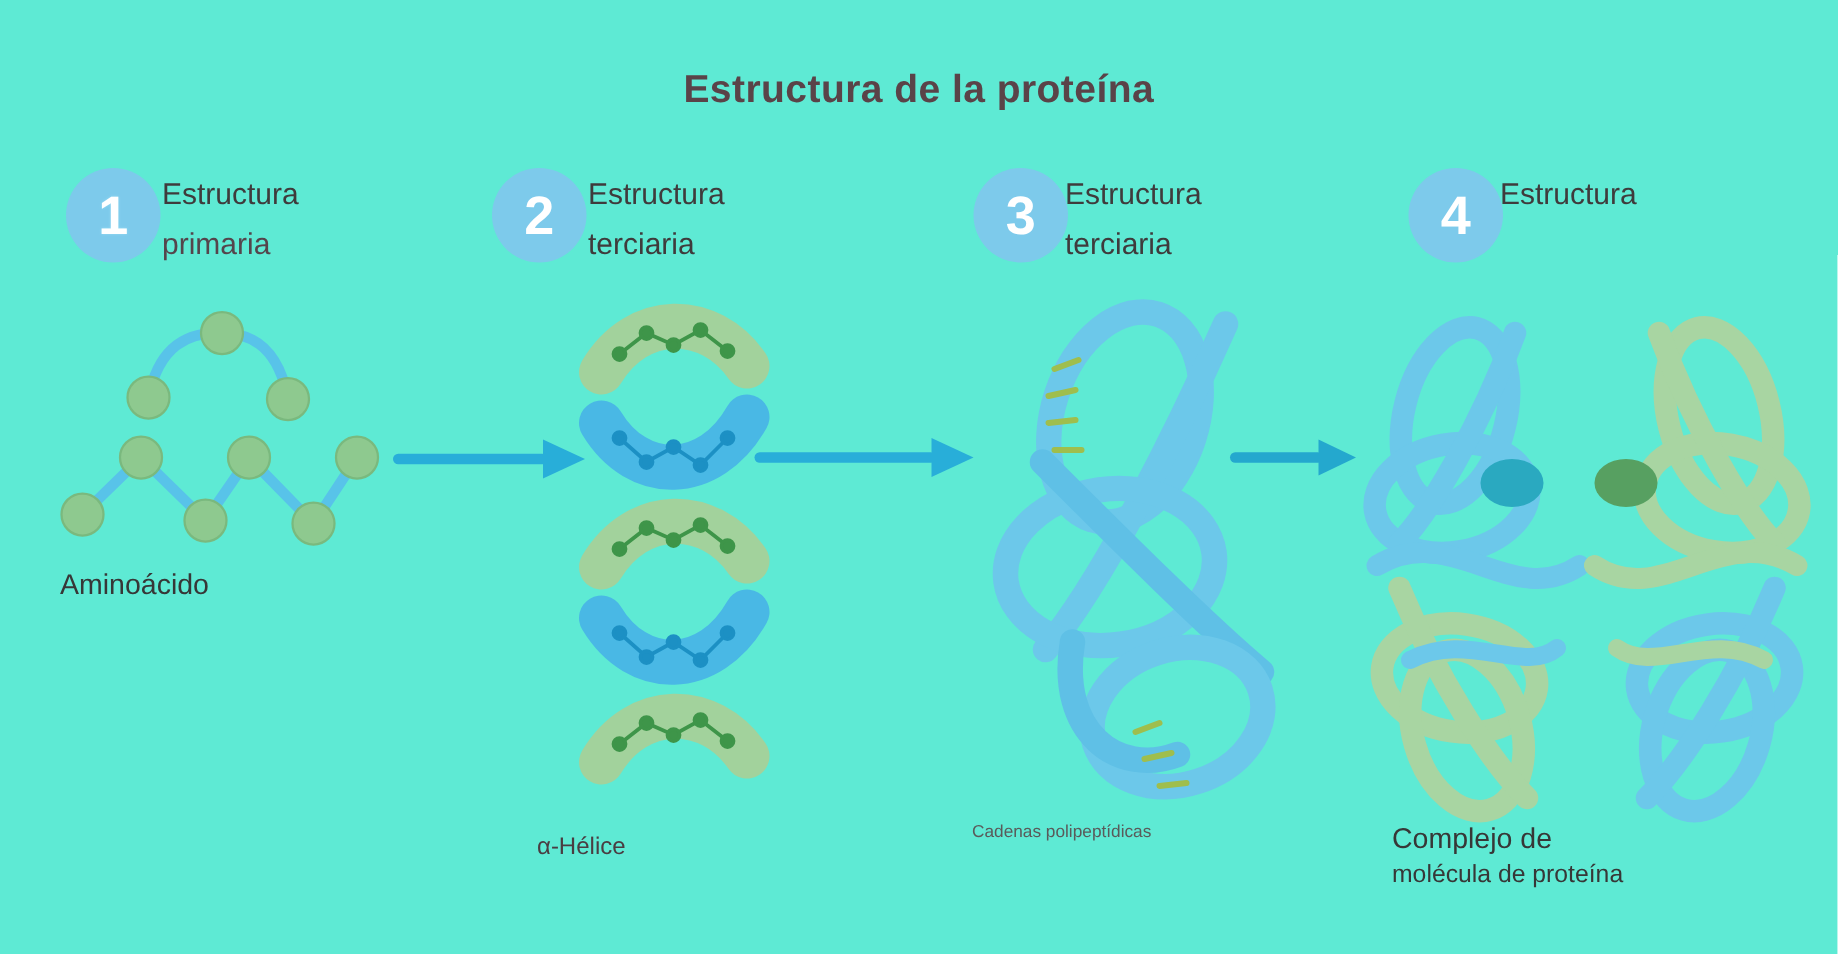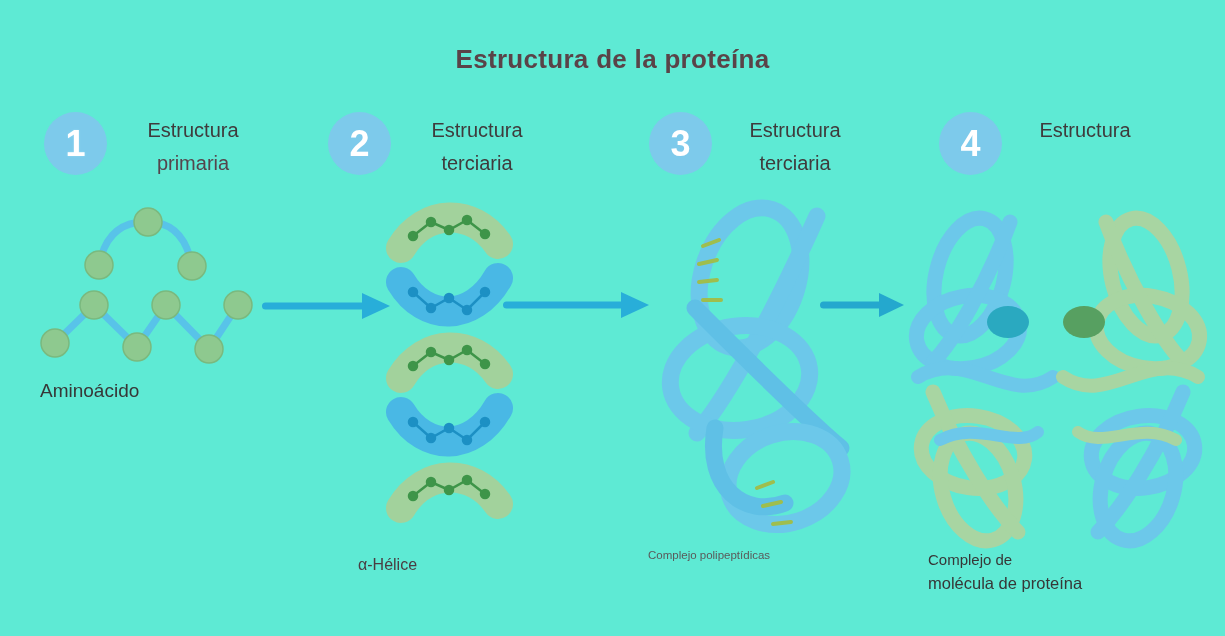--- a/index.html
+++ b/index.html
@@ -10,29 +10,29 @@
   .page-title{
     position:absolute;top:44px;left:0;width:100%;text-align:center;
     font-size:26px;font-weight:700;color:#5a4348;letter-spacing:.3px;
   }
   .step-circle{
     position:absolute;width:63px;height:63px;border-radius:50%;
     background:#7dcaeb;display:flex;align-items:center;justify-content:center;
     color:#ffffff;font-size:36px;font-weight:700;
   }
   .step-label{
-    position:absolute;width:170px;text-align:center;color:#3f3b3c;
+    position:absolute;width:170px;text-align:left;color:#3f3b3c;
     font-size:20px;font-weight:500;line-height:33px;
   }
   .caption{position:absolute;text-align:left;color:#373737;}
   .cap-primary{left:40px;top:380px;width:230px;font-size:19px;}
   .cap-secondary{left:358px;top:556px;width:164px;font-size:16px;color:#4a3d42;}
   .cap-tertiary{left:648px;top:549px;width:205px;font-size:11.5px;color:#5a5a5a;}
   .cap-quaternary{left:928px;top:548px;width:256px;}
-  .cap-quaternary .l1{font-size:15px;line-height:24px;}
+  .cap-quaternary .l1{font-size:19px;line-height:24px;}
   .cap-quaternary .l2{font-size:16.5px;line-height:22px;}
   .illus{position:absolute;}
   svg{display:block;overflow:visible;}
 </style>
 </head>
 <body>
 
 <div id="stage">
 
   <div class="page-title">Estructura de la proteína</div>
@@ -199,19 +199,19 @@
     <rect x="0" y="9.5" width="121" height="7" rx="3.5" fill="#28aed9"></rect>
     <polygon points="118,0 146,13 118,26" fill="#28aed9"></polygon>
   </svg>
   <svg class="illus" style="left:820px;top:293px;" width="84" height="24" viewBox="0 0 84 24">
     <rect x="0" y="8.5" width="62" height="7" rx="3.5" fill="#24a8ce"></rect>
     <polygon points="59,0 84,12 59,24" fill="#24a8ce"></polygon>
   </svg>
 
   <div class="caption cap-primary">Aminoácido</div>
   <div class="caption cap-secondary">α-Hélice</div>
-  <div class="caption cap-tertiary">Complejo polipeptídicas</div>
+  <div class="caption cap-tertiary">Cadenas polipeptídicas</div>
   <div class="caption cap-quaternary">
     <div class="l1">Complejo de</div>
     <div class="l2">molécula de proteína</div>
   </div>
 
 </div>
 
 </body></html>

